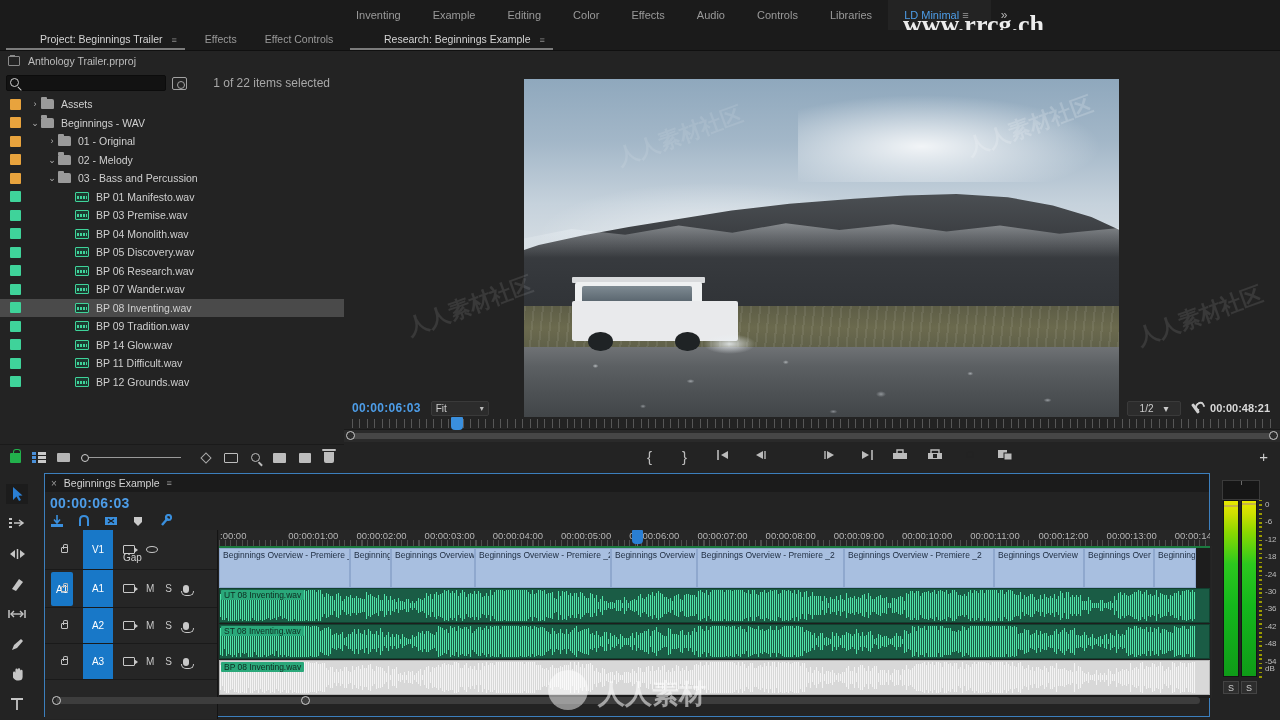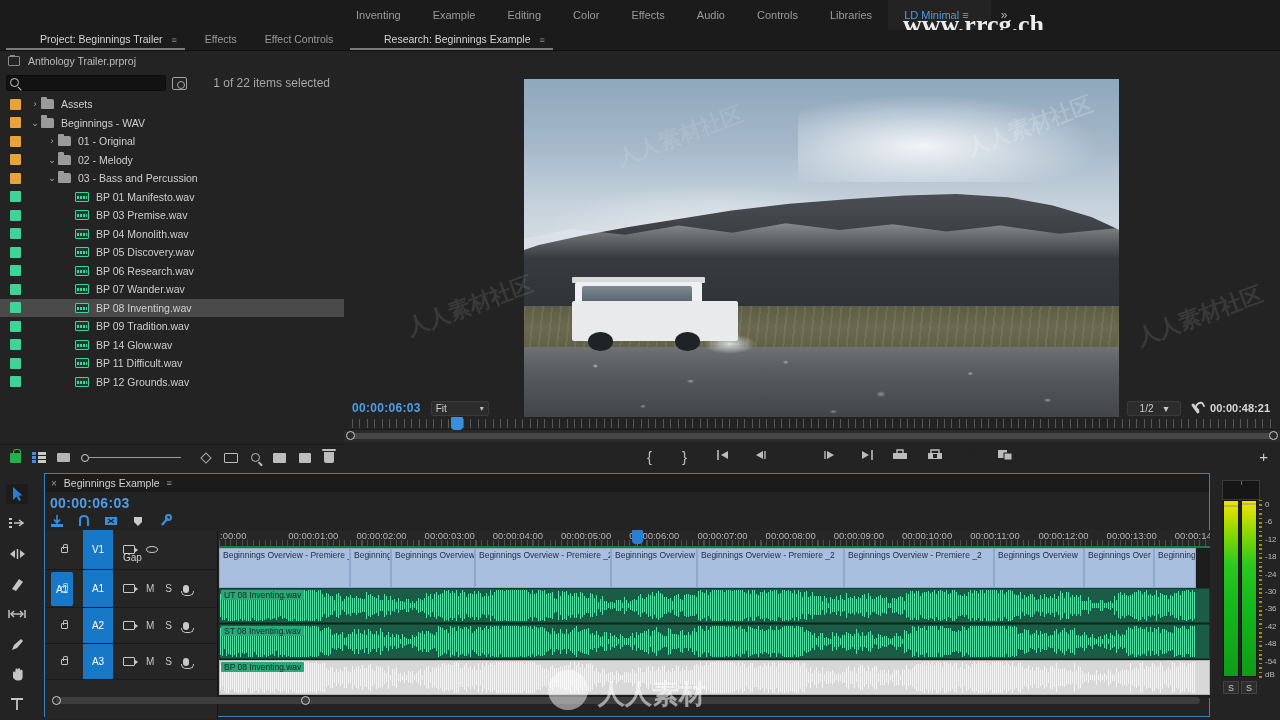--- a/index.html
+++ b/index.html
@@ -2604,21 +2604,21 @@
     <div class="lbl" style="top: 0px;">0</div>
         <div class="lbl" style="top: 17.4px;">-6</div>
         <div class="lbl" style="top: 34.8px;">-12</div>
         <div class="lbl" style="top: 52.2px;">-18</div>
         <div class="lbl" style="top: 69.6px;">-24</div>
         <div class="lbl" style="top: 87px;">-30</div>
         <div class="lbl" style="top: 104.4px;">-36</div>
         <div class="lbl" style="top: 121.8px;">-42</div>
         <div class="lbl" style="top: 139.2px;">-48</div>
         <div class="lbl" style="top: 156.6px;">-54</div>
-        <div class="lbl" style="top: 170px;">dB</div>
+        <div class="lbl" style="top: 164px;">dB</div>
       </div>
     <div class="mfoot">
       <div class="sbtn">S</div>
       <div class="sbtn">S</div>
     </div>
   </div>
 
   <div class="wm-cn">
     <div class="circ"></div>
     <div class="txt">人人素材</div>

